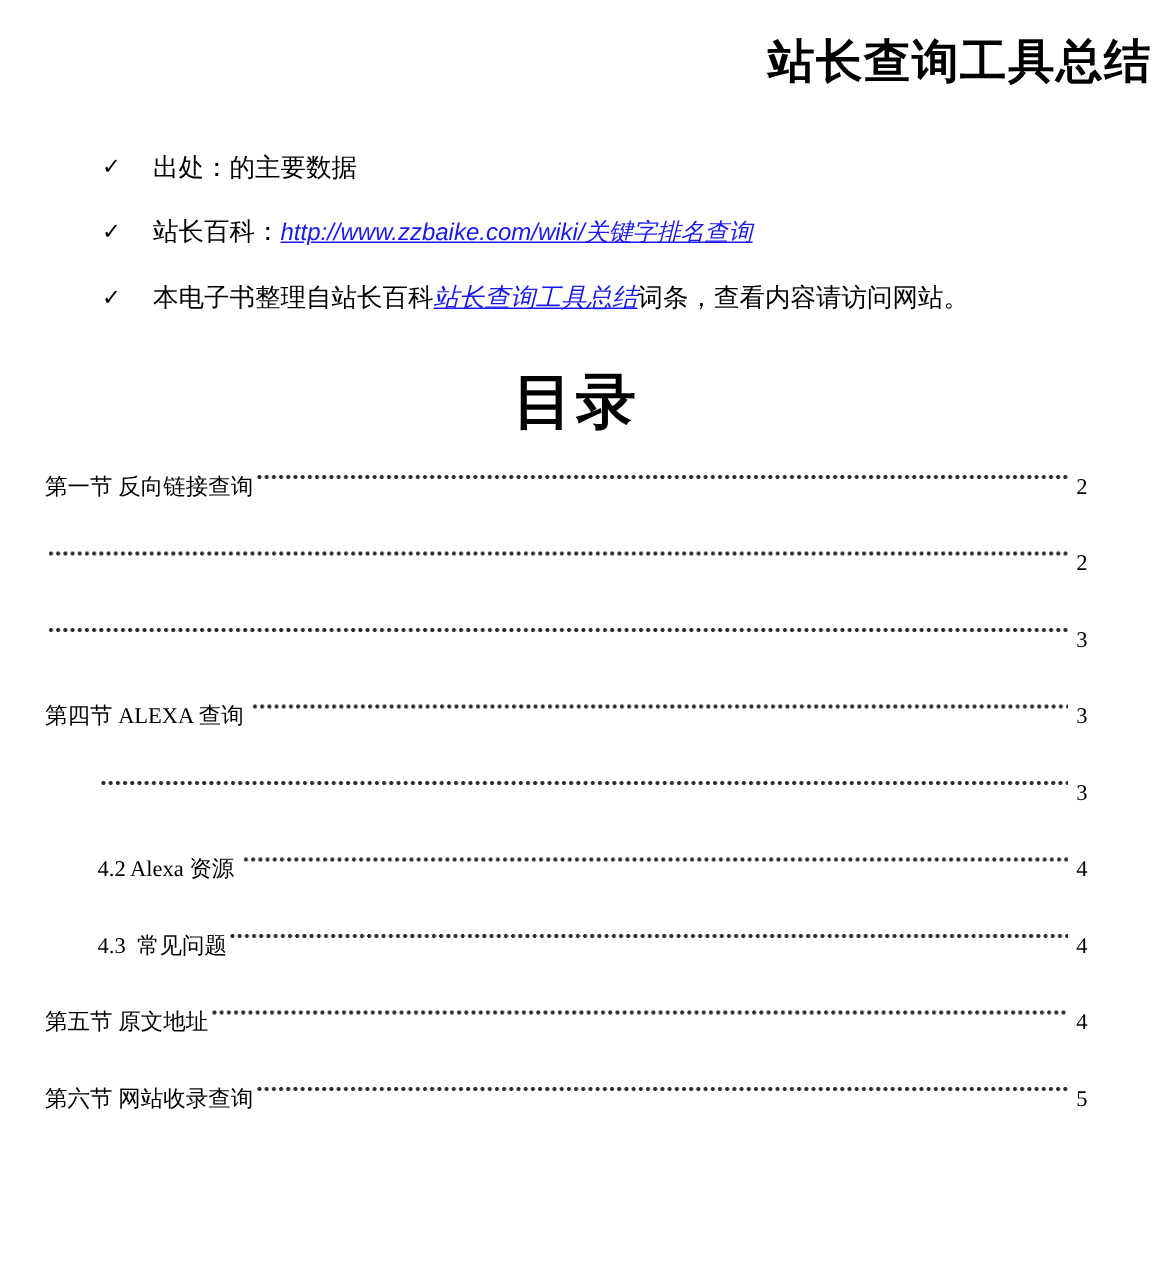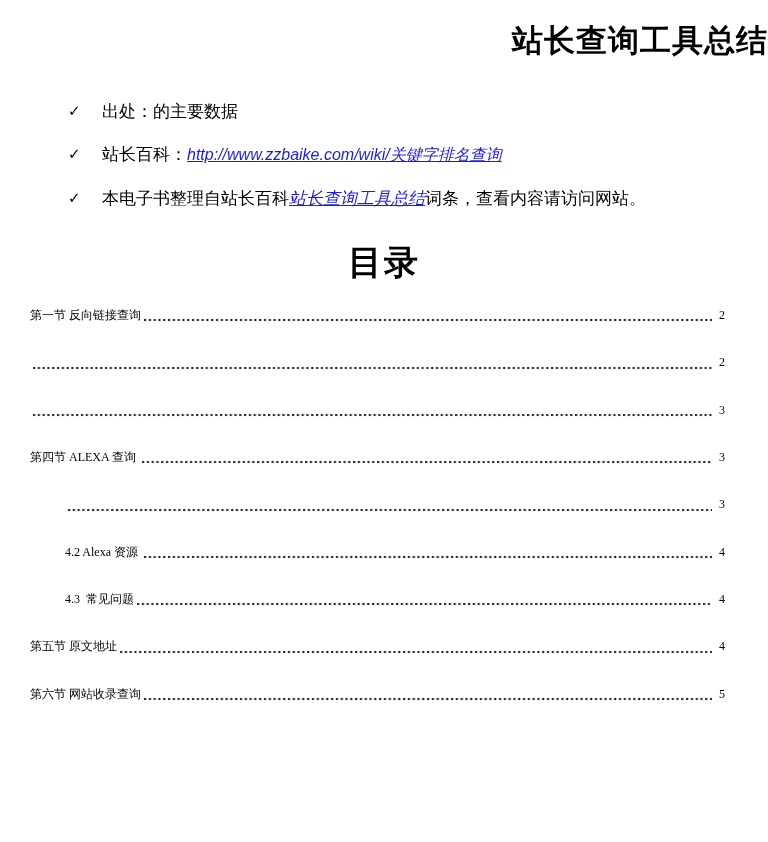--- a/index.html
+++ b/index.html
@@ -54,32 +54,32 @@
     cursor: pointer;
     font-style: italic;
   }
   .b-link.url-link {
     font-family: "Liberation Sans", sans-serif;
     font-size: 16px;
   }
   .toc-heading {
     margin: 34px 0 0 0;
     text-align: center;
-    font-size: 34px;
+    font-size: 40px;
     font-weight: bold;
     line-height: 1.2;
     letter-spacing: 2px;
   }
   .toc {
     margin: 24px 43px 0 30px;
   }
   .toc-row {
     display: flex;
-    align-items: flex-end;
-    font-size: 12px;
+    align-items: flex-start;
+    font-size: 15px;
     line-height: 1.2;
     margin-bottom: 33px;
     cursor: pointer;
   }
   .toc-row.level-2 { padding-left: 35px; }
   .toc-label { white-space: pre; }
   .toc-dots {
     flex: 1;
     height: 4px;
     margin: 0 2px;

